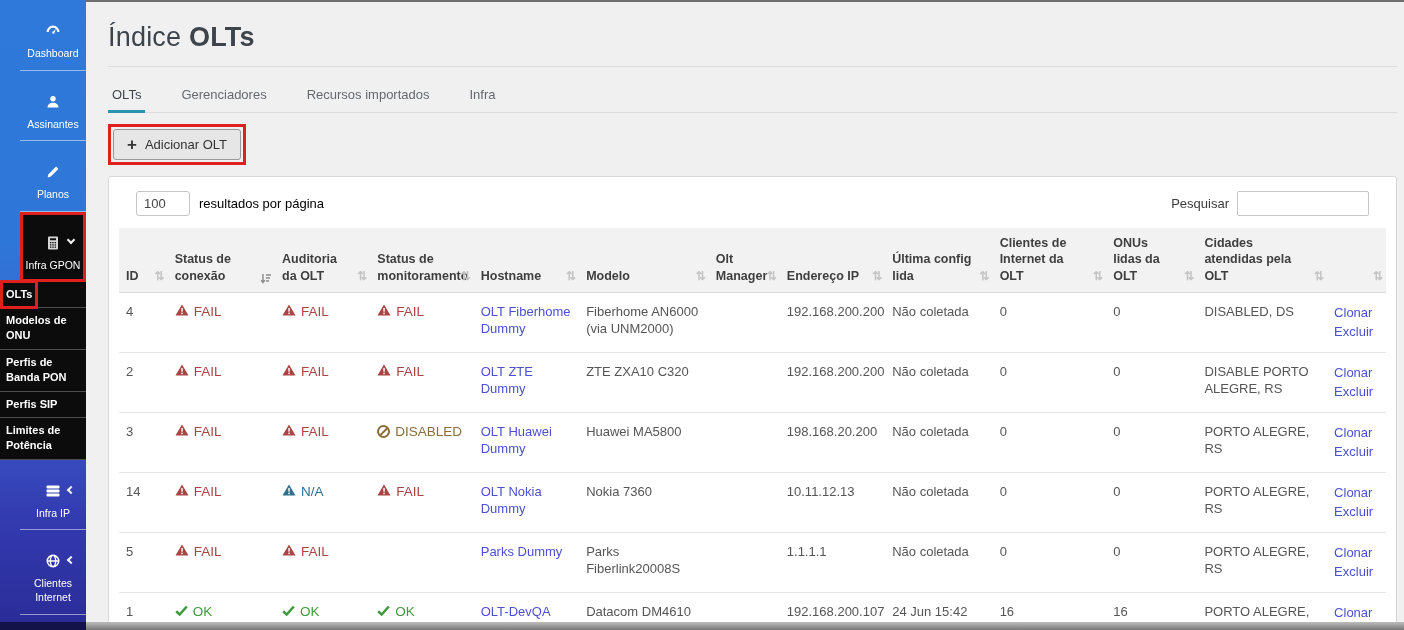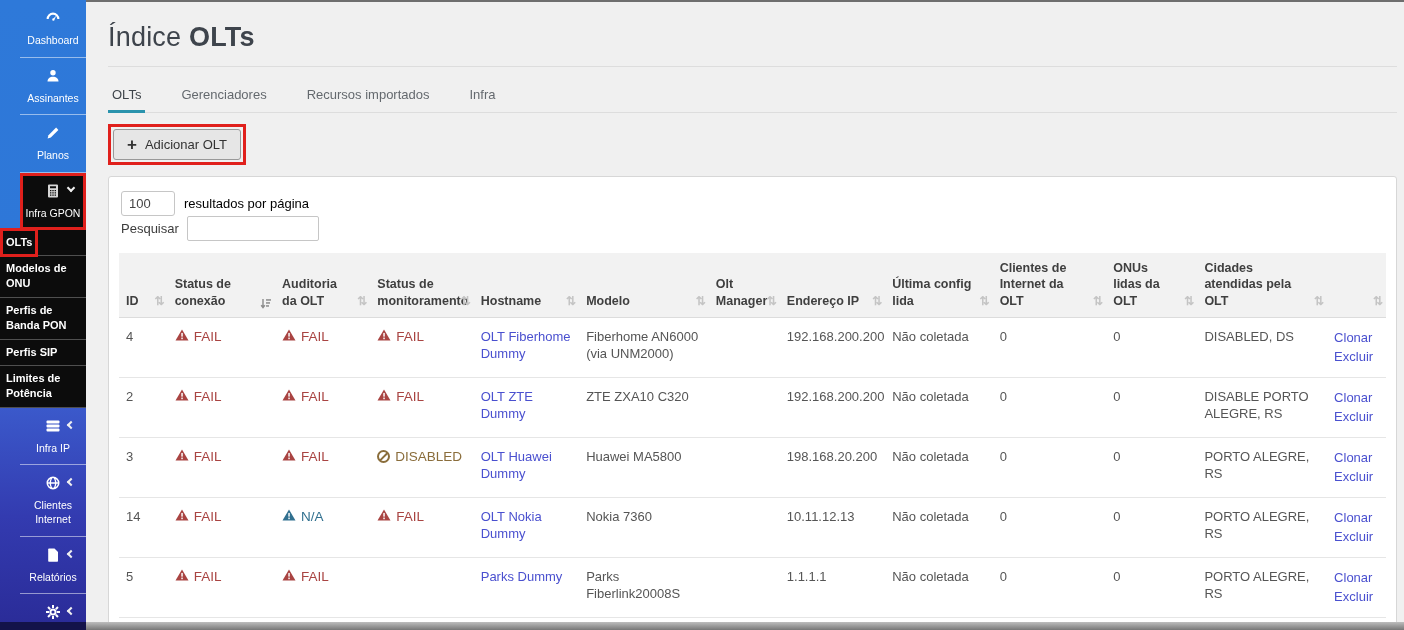--- a/index.html
+++ b/index.html
@@ -10,21 +10,21 @@
     background:#f0f0f0;
   }
   .app { position:relative; width:1404px; height:630px; }
 
   
   .sidebar {
     position:absolute; left:0; top:0; width:86px; height:630px;
     background:linear-gradient(180deg,#2e79d9 0%,#2e77d8 38%,#3c5ecf 62%,#333bb0 82%,#2a2b97 100%);
   }
   .nav-item {
-    color:#fff; text-align:center; padding:8px 3px 9px;
+    color:#fff; text-align:center; padding:21px 3px 9px;
     border-bottom:1px solid rgba(255,255,255,.5); cursor:pointer; position:relative;margin-left:20px;
   }
   .nav-icon-row { position:relative; height:20px; display:flex; align-items:center; justify-content:center; }
   .nav-icon svg { width:16px; height:16px; fill:#fff; display:block; }
   .nav-label { font-size:10.5px; margin-top:6px; line-height:1.3; white-space:nowrap; overflow:hidden; }
   .nav-item.two-line .nav-label { white-space:normal; }
   .nav-active { background:#0c0c0c; border-bottom:none; }
   .nav-active .nav-icon svg { fill:#d6d6d6; }
   .annotated { outline:3px solid #e0201c; outline-offset:-3px; }
   .chev { position:absolute; right:9px; width:6px; height:6px;
@@ -63,21 +63,21 @@
     background:#e6e6e6; border:1px solid #999; border-radius:3px;
     padding:7px 13px; font-size:13px; color:#333; font-family:inherit; cursor:pointer;
   }
   .plus { font-weight:bold; font-size:17px; line-height:12px; }
 
   
   .card {
     margin-top:11px; background:#fff; border:1px solid #d7d7d7; border-radius:3px;
     padding:13px 10px 12px;
   }
-  .controls { display:flex; justify-content:space-between; align-items:flex-start; margin:1px 2px 12px;flex-direction:column; }
+  .controls { display:flex; justify-content:space-between; align-items:flex-start; margin:1px 17px 12px; }
   .length { display:flex; align-items:center; }
   .len-input { width:54px; height:25px; border:1px solid #c6c6c6; border-radius:3px;
     padding:0 7px; font-size:13px; color:#444; font-family:inherit; }
   .len-label { font-size:13px; color:#000000; margin-left:9px; }
   .search { display:flex; align-items:center; }
   .search-label { font-size:13px; color:#3c3c3c; margin-right:8px; }
   .search-input { width:132px; height:25px; border:1px solid #c6c6c6; border-radius:2px;
     font-size:13px; padding:0 5px; font-family:inherit; }
 
   table.dt { width:100%; border-collapse:collapse; table-layout:fixed; font-size:13px; }

